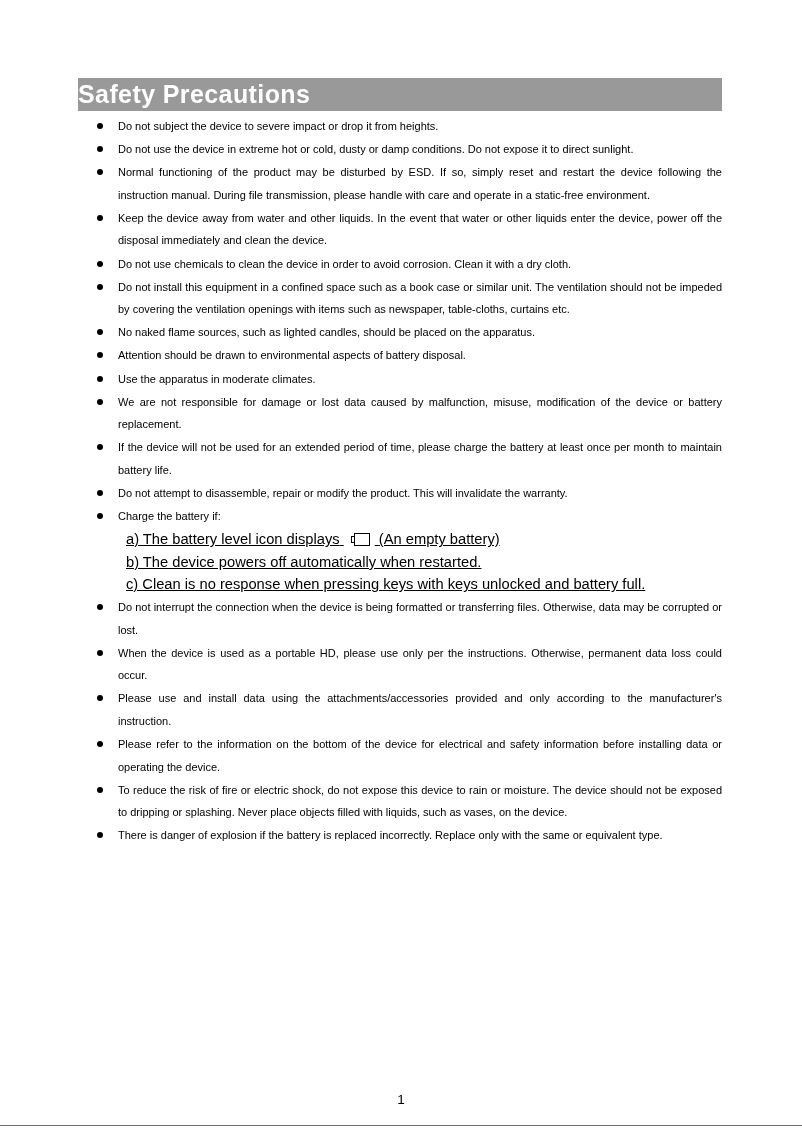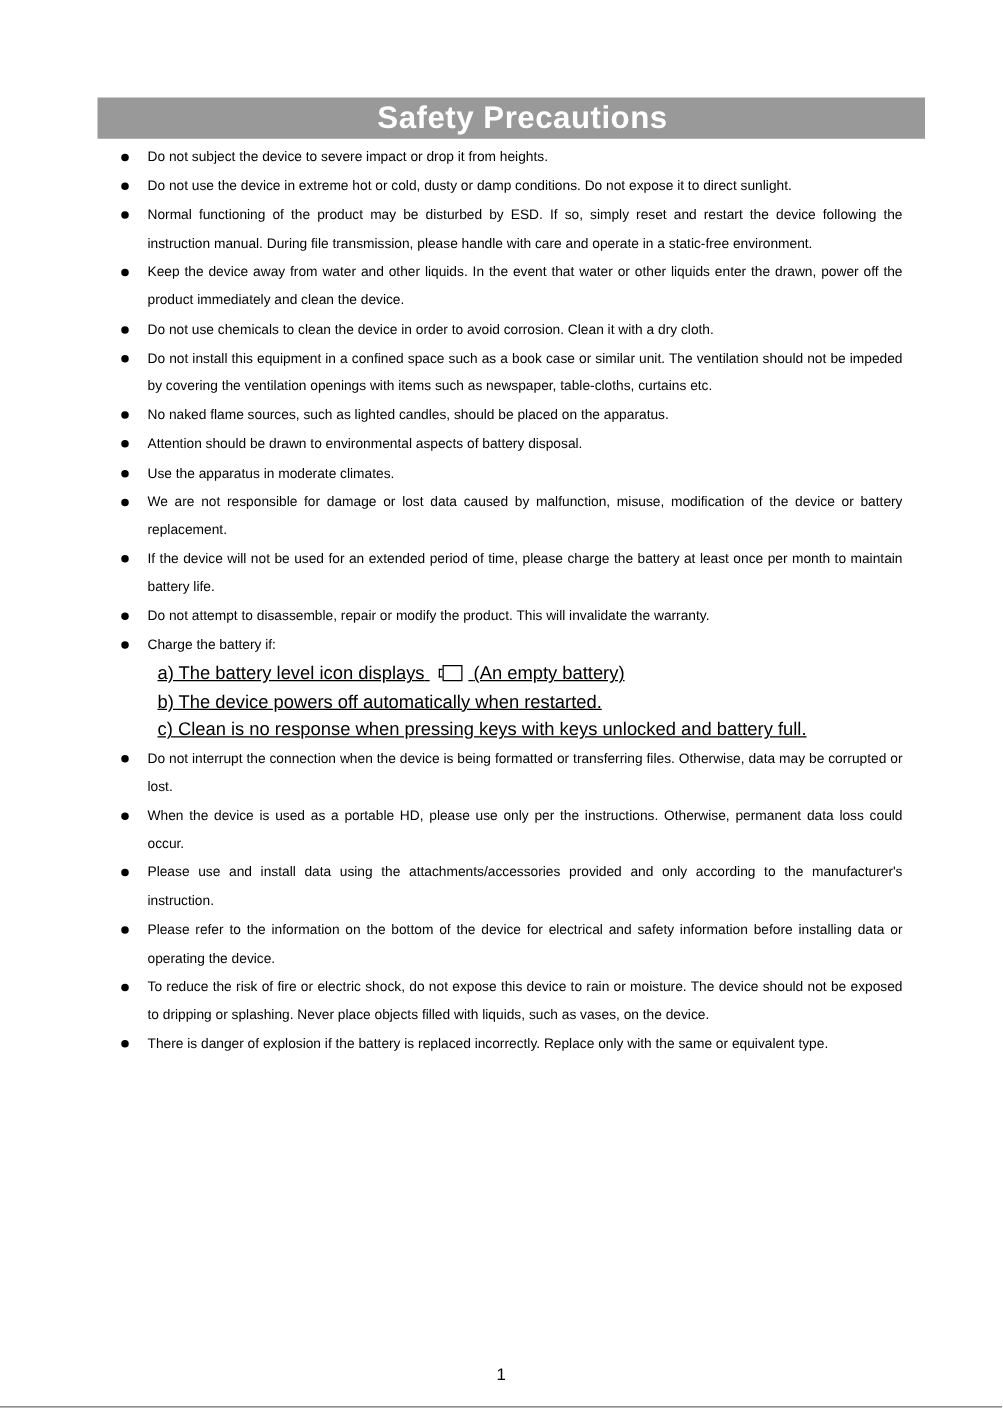--- a/index.html
+++ b/index.html
@@ -22,22 +22,21 @@
   
   .title-band {
     position: absolute;
     left: 78px;
     top: 78px;
     width: 644px;
     height: 33px;
     background: #999999;
     display: flex;
     align-items: center;
-    justify-content: center;
-    padding-left: 18px;
+    justify-content: flex-start;
   }
   .title-band .title-text {
     color: #ffffff;
     font-size: 25px;
     font-weight: bold;
     letter-spacing: 0.4px;
     line-height: 1;
     white-space: nowrap;
   }
   
@@ -156,21 +155,21 @@
         <div class="bullet-item flush">
           <span class="bullet-dot"></span>
           <span class="txt">Do not use the device in extreme hot or cold, dusty or damp conditions. Do not expose it to direct sunlight.</span>
         </div>
         <div class="bullet-item">
           <span class="bullet-dot"></span>
           <span class="txt">Normal functioning of the product may be disturbed by ESD. If so, simply reset and restart the device following the instruction manual. During file transmission, please handle with care and operate in a static-free environment.</span>
         </div>
         <div class="bullet-item">
           <span class="bullet-dot"></span>
-          <span class="txt">Keep the device away from water and other liquids. In the event that water or other liquids enter the drawn, power off the product immediately and clean the device.</span>
+          <span class="txt">Keep the device away from water and other liquids. In the event that water or other liquids enter the device, power off the disposal immediately and clean the device.</span>
         </div>
         <div class="bullet-item">
           <span class="bullet-dot"></span>
           <span class="txt">Do not use chemicals to clean the device in order to avoid corrosion. Clean it with a dry cloth.</span>
         </div>
         <div class="bullet-item">
           <span class="bullet-dot"></span>
           <span class="txt">Do not install this equipment in a confined space such as a book case or similar unit. The ventilation should not be impeded by covering the ventilation openings with items such as newspaper, table-cloths, curtains etc.</span>
         </div>
         <div class="bullet-item">

